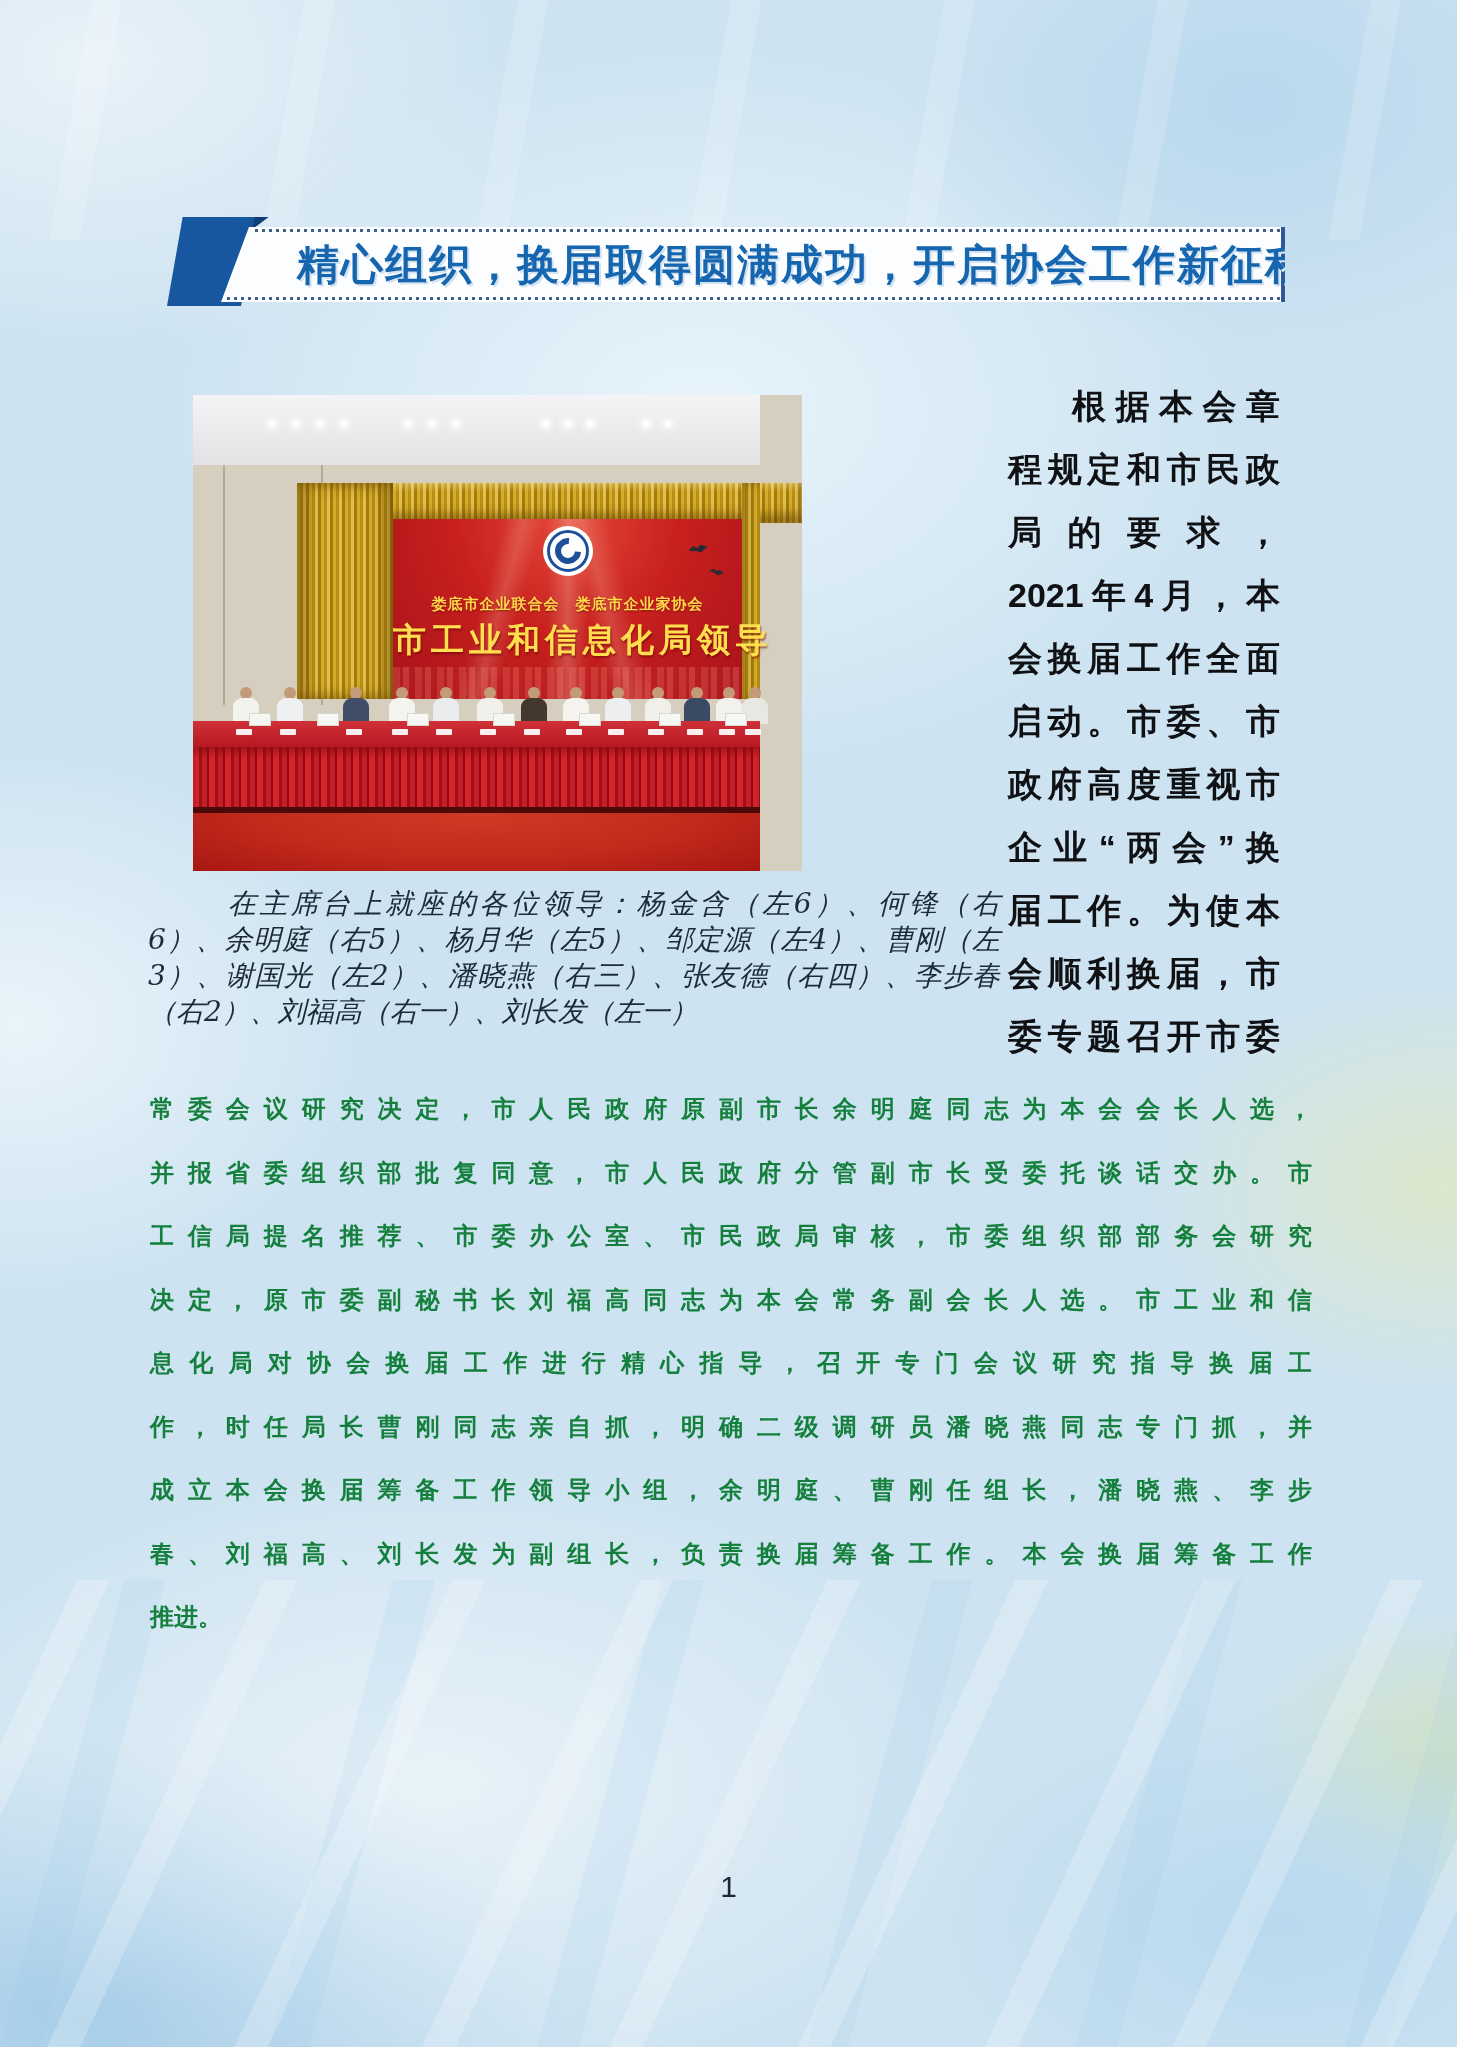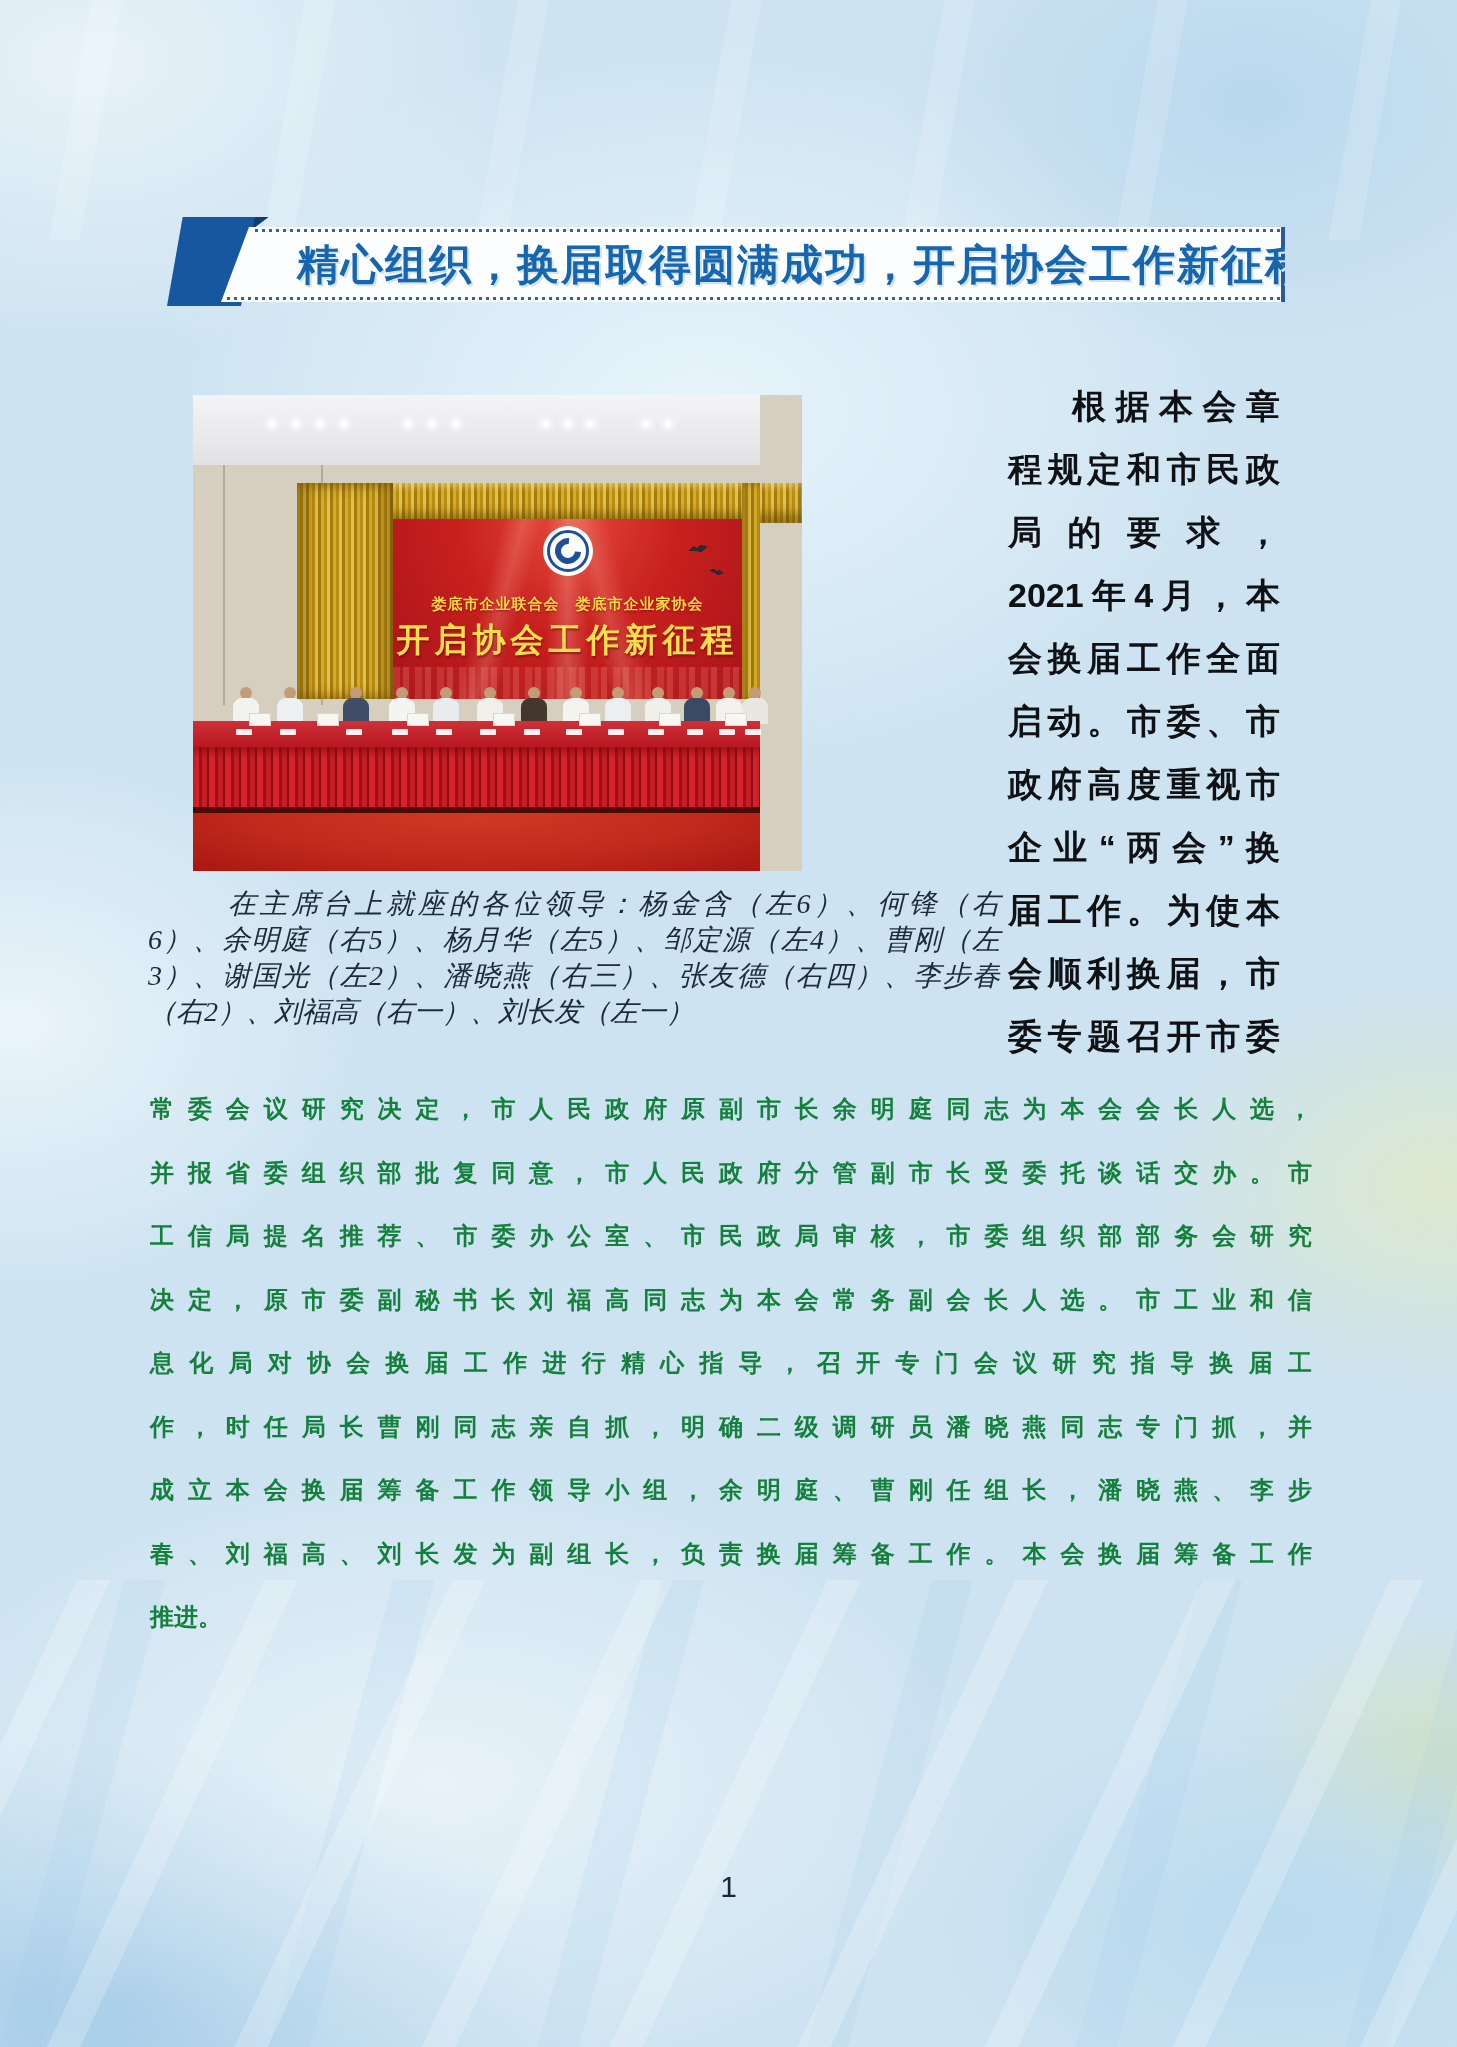--- a/index.html
+++ b/index.html
@@ -125,21 +125,21 @@
     position:absolute;left:0;top:418px;width:567px;height:58px;
     background:radial-gradient(ellipse at 50% 0%, #d03a24 0%, #c22a1c 55%, #a81713 100%);
   }
 
   
   .caption{
     position:absolute;left:148px;top:886px;width:852px;
     font-family:"DejaVu Serif",serif;font-style:italic;
     font-size:28px;color:#1d2b38;
   }
-  .cap-line{height:36px;line-height:36px;text-align:justify;text-align-last:justify;font-family:Liberation Serif, serif;}
+  .cap-line{height:36px;line-height:36px;text-align:justify;text-align-last:justify;}
   .cap-indent{padding-left:80px;}
   .no-just{text-align:left !important;text-align-last:left !important;}
 
   .right-col{
     position:absolute;left:1008px;top:375px;width:272px;
     font-size:34px;font-weight:600;color:#101114;
   }
   .col-line{height:63px;line-height:63px;text-align:justify;text-align-last:justify;}
   .col-indent{padding-left:64px;}
 
@@ -188,21 +188,21 @@
   <div class="ph-seam" style="left:30px"></div>
   <div class="ph-seam" style="left:128px"></div>
   <div class="ph-pelmet"></div>
   <div class="ph-curtain left"></div>
   <div class="ph-curtain right"></div>
   <div class="ph-screen">
     <div class="screen-logo"></div>
     <span class="bird b1"></span>
     <span class="bird b2"></span>
     <div class="screen-orgs">娄底市企业联合会　娄底市企业家协会</div>
-    <div class="screen-title">开启协会工作新征程</div>
+    <div class="screen-title">市工业和信息化局领导</div>
     <div class="screen-skyline"></div>
   </div>
   <div id="people-layer">
       <div class="person" style="left: 36px;">
         <span class="head"></span>
         <span class="torso" style="background: rgb(242, 242, 238);"></span>
       </div>
       <div class="person" style="left: 80px;">
         <span class="head"></span>
         <span class="torso" style="background: rgb(238, 240, 242);"></span>

